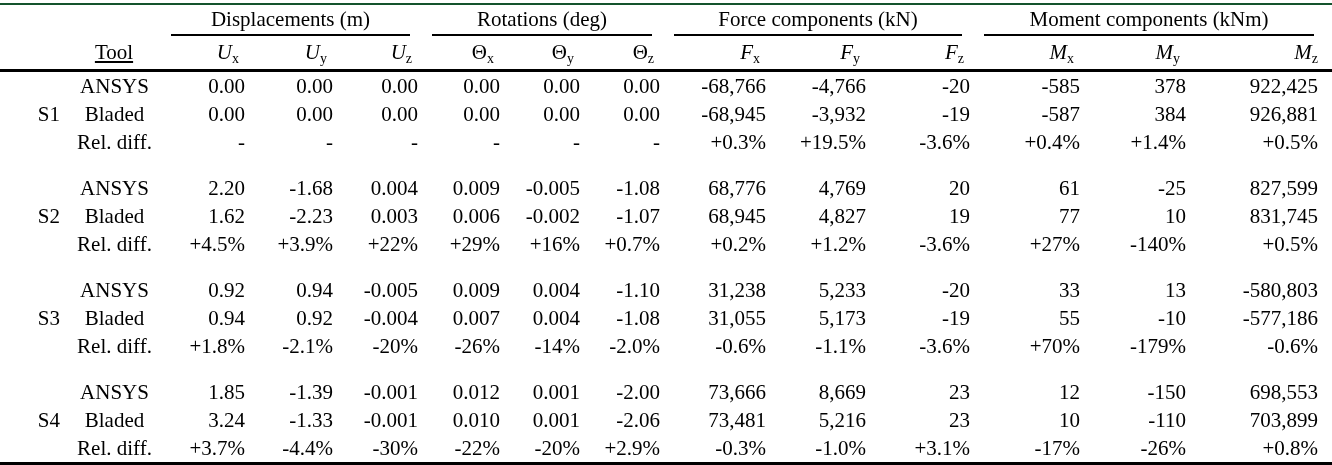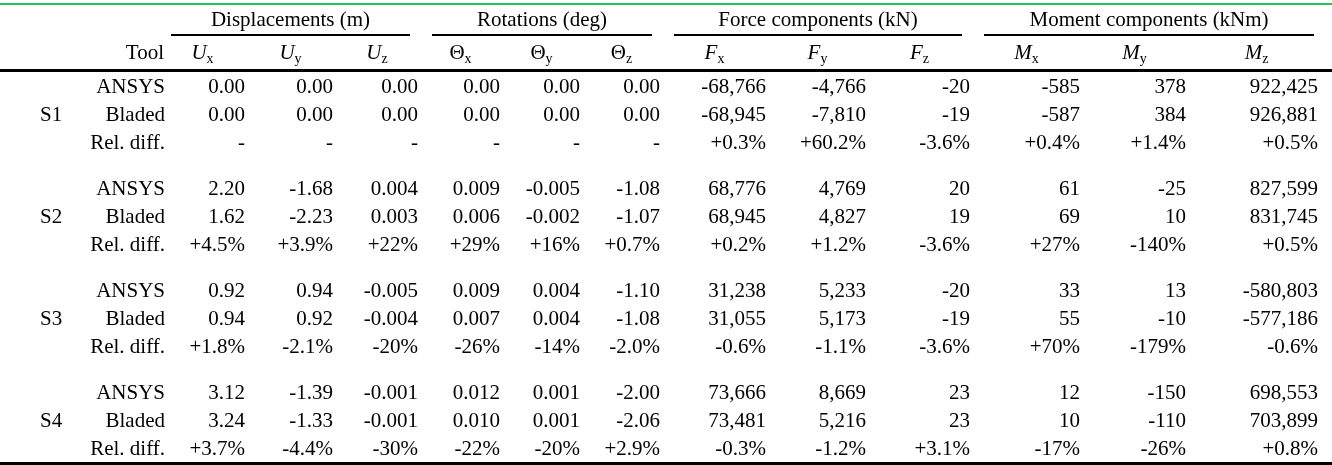--- a/index.html
+++ b/index.html
@@ -13,21 +13,21 @@
     box-sizing: border-box;
     padding-top: 3px;
     font-family: "Liberation Serif", serif;
     color: #000000;
     overflow: hidden;
   }
   table.cmp {
     width: 1332px;
     border-collapse: collapse;
     table-layout: fixed;
-    border-top: 2px solid #22c55e;
+    border-top: 2px solid #14532d;
     border-bottom: 3px solid #000;
     font-size: 21px;
     border-radius: 11px;
   }
   
   tr.group-row th {
     font-weight: normal;
     vertical-align: bottom;
     padding: 0;
     height: 31px;
@@ -40,41 +40,41 @@
     white-space: nowrap;
   }
   tr.group-row th:last-child .cmid { margin-right: 4px; }
   tr.sub-row th {
     font-weight: normal;
     border-bottom: 3px solid #000;
     height: 31px;
     vertical-align: middle;
     white-space: nowrap;
   }
-  th.num-h { text-align: center; padding-right: 14px; }
-  th.tool-h { text-align: right; padding-left: 4px; }
+  th.num-h { text-align: right; padding-right: 14px; }
+  th.tool-h { text-align: center; padding-left: 4px; text-decoration: underline; }
   .it { font-style: italic; }
   sub {
     font-size: 14px;
     line-height: 0;
     vertical-align: -4px;
   }
   
   tbody td {
     height: 28px;
     padding: 0;
     white-space: nowrap;
     vertical-align: middle;
   }
   td.num { text-align: right; padding-right: 8px; }
   tbody tr td:last-child, thead tr th:last-child { padding-right: 14px; }
-  td.tool { text-align: right; padding-left: 4px; }
+  td.tool { text-align: center; padding-left: 4px; }
   td.s-label {
-    text-align: left;
-    padding-left: 40px;
+    text-align: right;
+    padding-left: 12px;
     vertical-align: middle;
   }
   tr.spacer td { height: 18px; }
 </style>
 </head>
 <body>
 
 <table class="cmp">
   <colgroup>
     <col style="width:60px">
@@ -146,36 +146,36 @@
       </tr>
       <tr>
         <td class="tool">Bladed</td>
         <td class="num">0.00</td>
         <td class="num">0.00</td>
         <td class="num">0.00</td>
         <td class="num">0.00</td>
         <td class="num">0.00</td>
         <td class="num">0.00</td>
         <td class="num">-68,945</td>
-        <td class="num">-7,810</td>
+        <td class="num">-3,932</td>
         <td class="num">-19</td>
         <td class="num">-587</td>
         <td class="num">384</td>
         <td class="num">926,881</td>
       </tr>
       <tr>
         <td class="tool">Rel. diff.</td>
         <td class="num">-</td>
         <td class="num">-</td>
         <td class="num">-</td>
         <td class="num">-</td>
         <td class="num">-</td>
         <td class="num">-</td>
         <td class="num">+0.3%</td>
-        <td class="num">+60.2%</td>
+        <td class="num">+19.5%</td>
         <td class="num">-3.6%</td>
         <td class="num">+0.4%</td>
         <td class="num">+1.4%</td>
         <td class="num">+0.5%</td>
       </tr>
       <tr class="spacer">
         <td colspan="14"></td>
       </tr>
       <tr>
         <td rowspan="3" class="s-label">S2</td>
@@ -197,21 +197,21 @@
         <td class="tool">Bladed</td>
         <td class="num">1.62</td>
         <td class="num">-2.23</td>
         <td class="num">0.003</td>
         <td class="num">0.006</td>
         <td class="num">-0.002</td>
         <td class="num">-1.07</td>
         <td class="num">68,945</td>
         <td class="num">4,827</td>
         <td class="num">19</td>
-        <td class="num">69</td>
+        <td class="num">77</td>
         <td class="num">10</td>
         <td class="num">831,745</td>
       </tr>
       <tr>
         <td class="tool">Rel. diff.</td>
         <td class="num">+4.5%</td>
         <td class="num">+3.9%</td>
         <td class="num">+22%</td>
         <td class="num">+29%</td>
         <td class="num">+16%</td>
@@ -271,21 +271,21 @@
         <td class="num">+70%</td>
         <td class="num">-179%</td>
         <td class="num">-0.6%</td>
       </tr>
       <tr class="spacer">
         <td colspan="14"></td>
       </tr>
       <tr>
         <td rowspan="3" class="s-label">S4</td>
         <td class="tool">ANSYS</td>
-        <td class="num">3.12</td>
+        <td class="num">1.85</td>
         <td class="num">-1.39</td>
         <td class="num">-0.001</td>
         <td class="num">0.012</td>
         <td class="num">0.001</td>
         <td class="num">-2.00</td>
         <td class="num">73,666</td>
         <td class="num">8,669</td>
         <td class="num">23</td>
         <td class="num">12</td>
         <td class="num">-150</td>
@@ -308,20 +308,20 @@
       </tr>
       <tr>
         <td class="tool">Rel. diff.</td>
         <td class="num">+3.7%</td>
         <td class="num">-4.4%</td>
         <td class="num">-30%</td>
         <td class="num">-22%</td>
         <td class="num">-20%</td>
         <td class="num">+2.9%</td>
         <td class="num">-0.3%</td>
-        <td class="num">-1.2%</td>
+        <td class="num">-1.0%</td>
         <td class="num">+3.1%</td>
         <td class="num">-17%</td>
         <td class="num">-26%</td>
         <td class="num">+0.8%</td>
       </tr>
     </tbody>
 </table>
 
 </body></html>

